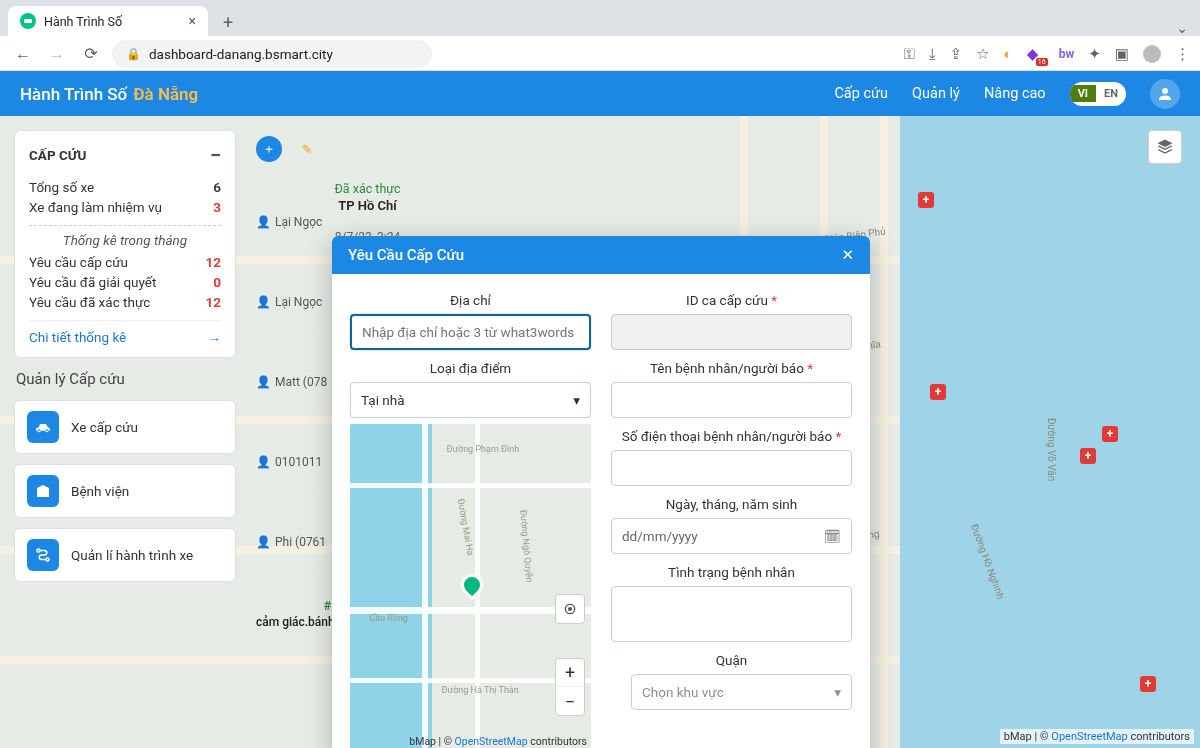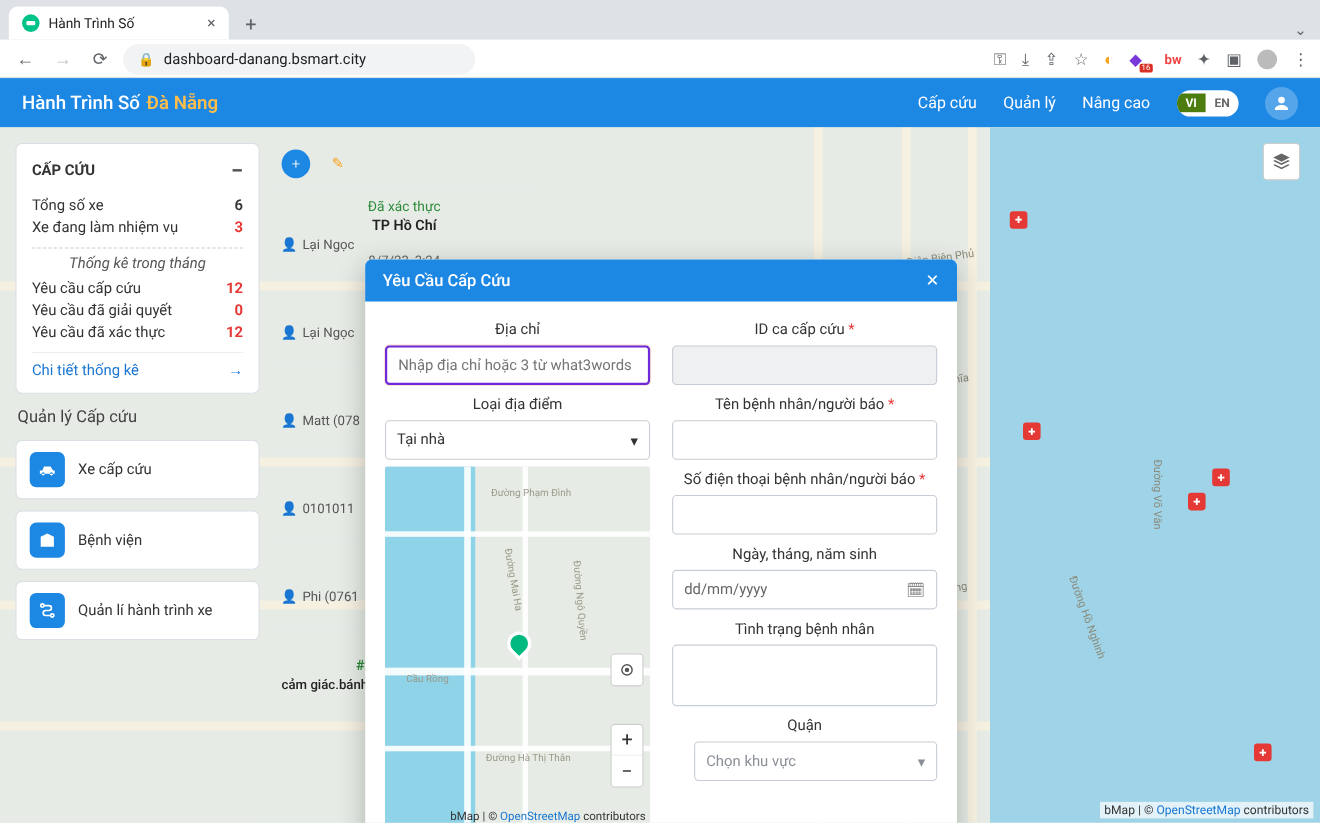--- a/index.html
+++ b/index.html
@@ -81,21 +81,21 @@
 .map-attr a{ color:#1976d2; text-decoration:none;}
 
 
 .modal { position:absolute; left:332px; top:120px; width:538px; background:#fff; border-radius:6px; box-shadow:0 6px 24px rgba(0,0,0,.25); z-index:20; font-size:14px; color:#333;}
 .modal-head{ background:#1d87e4; color:#fff; padding:10px 16px; border-radius:6px 6px 0 0; display:flex; align-items:center; justify-content:space-between; font-size:15px; font-weight:500;}
 .modal-body{ padding:14px 18px 16px; display:flex; gap:20px;}
 .mcol{ flex:1; display:flex; flex-direction:column; gap:6px;}
 .mlabel{ font-size:13.5px; color:#333; margin-top:4px;}
 .req::after{ content:" *"; color:#e53935;}
 .minput{ height:36px; border:1px solid #c7cdd4; border-radius:4px; padding:0 10px; font-size:13.5px; width:100%; background:#fff;}
-.minput.highlight{ border:2px solid #6d28d9; box-shadow:0 0 0 1px rgba(230,126,59,.2);}
+.minput.highlight{ border:2px solid #0369a1; box-shadow:0 0 0 1px rgba(230,126,59,.2);}
 .minput.readonly{ background:#eef0f2;}
 .mselect{ height:36px; border:1px solid #c7cdd4; border-radius:4px; padding:0 10px; font-size:13.5px; display:flex; align-items:center; justify-content:space-between; color:#333; background:#fff;}
 .mselect.ph{ color:#8a8f98;margin-left:20px;}
 .mtextarea{ height:56px; border:1px solid #c7cdd4; border-radius:4px; background:#fff;}
 .mini-map{ position:relative; height:326px; border:0; background:#e6ece5; overflow:hidden; border-radius:2px;}
 .mini-map .water{ position:absolute; left:0; top:0; width:34%; height:100%; background:#8fd3e8;}
 .mini-map .pin{ position:absolute; left:46%; top:46%; width:22px; height:22px; background:#00b97f; border:3px solid #fff; border-radius:50% 50% 50% 0; transform:rotate(-45deg);}
 .mini-map .mm-road{position:absolute; background:#fff; opacity:.9;}
 .mini-map .mm-label{position:absolute; font-size:9px; color:#9a9a88;}
 .mini-ctrl{ position:absolute; right:6px; bottom:34px; width:30px; background:#fff; border:1px solid #ccc; border-radius:4px; display:flex; flex-direction:column;}
@@ -132,21 +132,21 @@
       <span class="lock-ico">🔒</span>
       <span>dashboard-danang.bsmart.city</span>
     </div>
     <div class="right-icons">
       <span>⚿</span>
       <span>⤓</span>
       <span>⇪</span>
       <span>☆</span>
       <span style="color:#f5a623">◐</span>
       <span class="ext-badge" style="color:#7b38d8">◆</span>
-      <span style="color:#ef4444;font-weight:700;font-size:12px">bw</span>
+      <span style="color:#8b5cf6;font-weight:700;font-size:12px">bw</span>
       <span>✦</span>
       <span>▣</span>
       <span class="avatar16"></span>
       <span>⋮</span>
     </div>
   </div>
 </div>
 
 <div class="app-header">
   <span class="brand1">Hành Trình Số</span>

